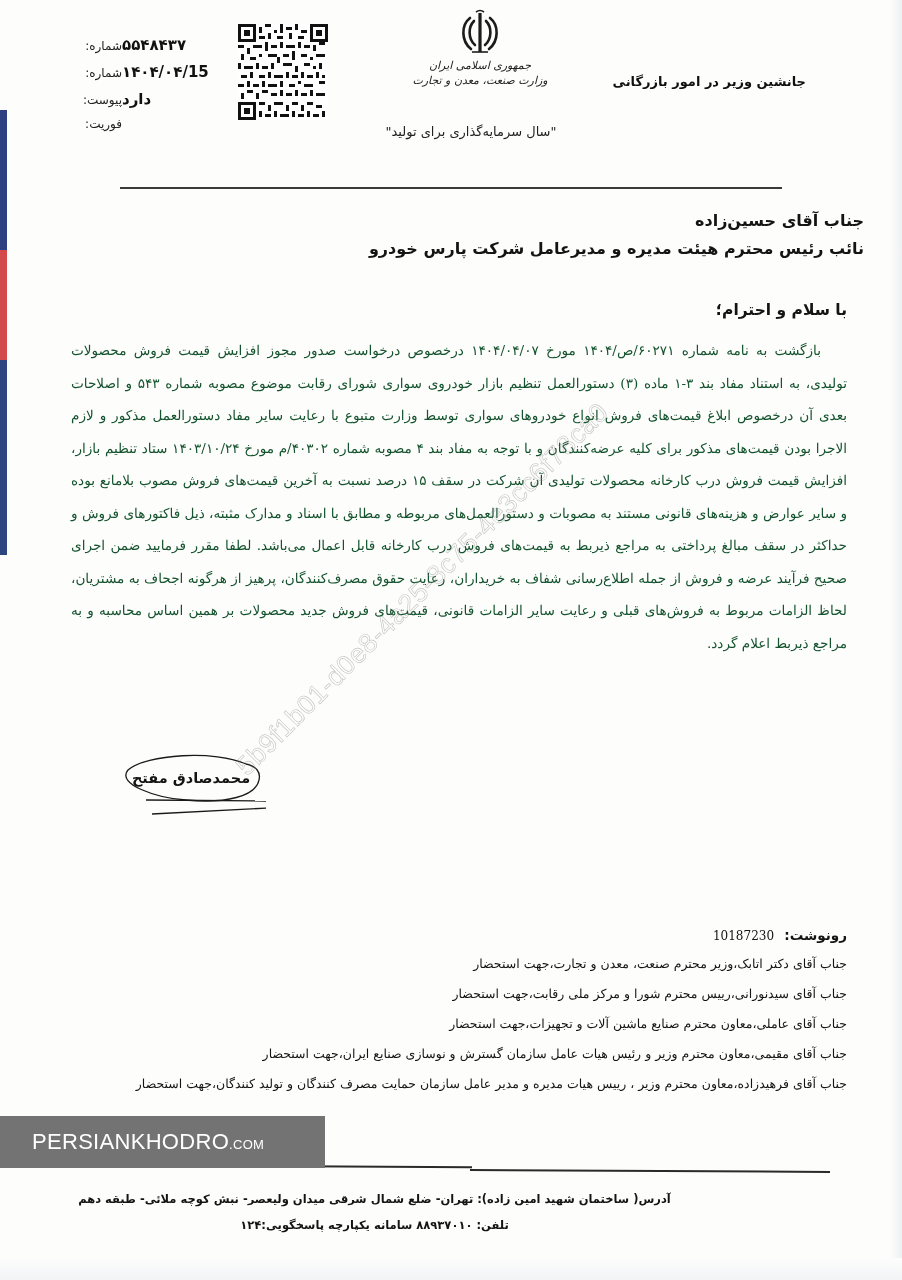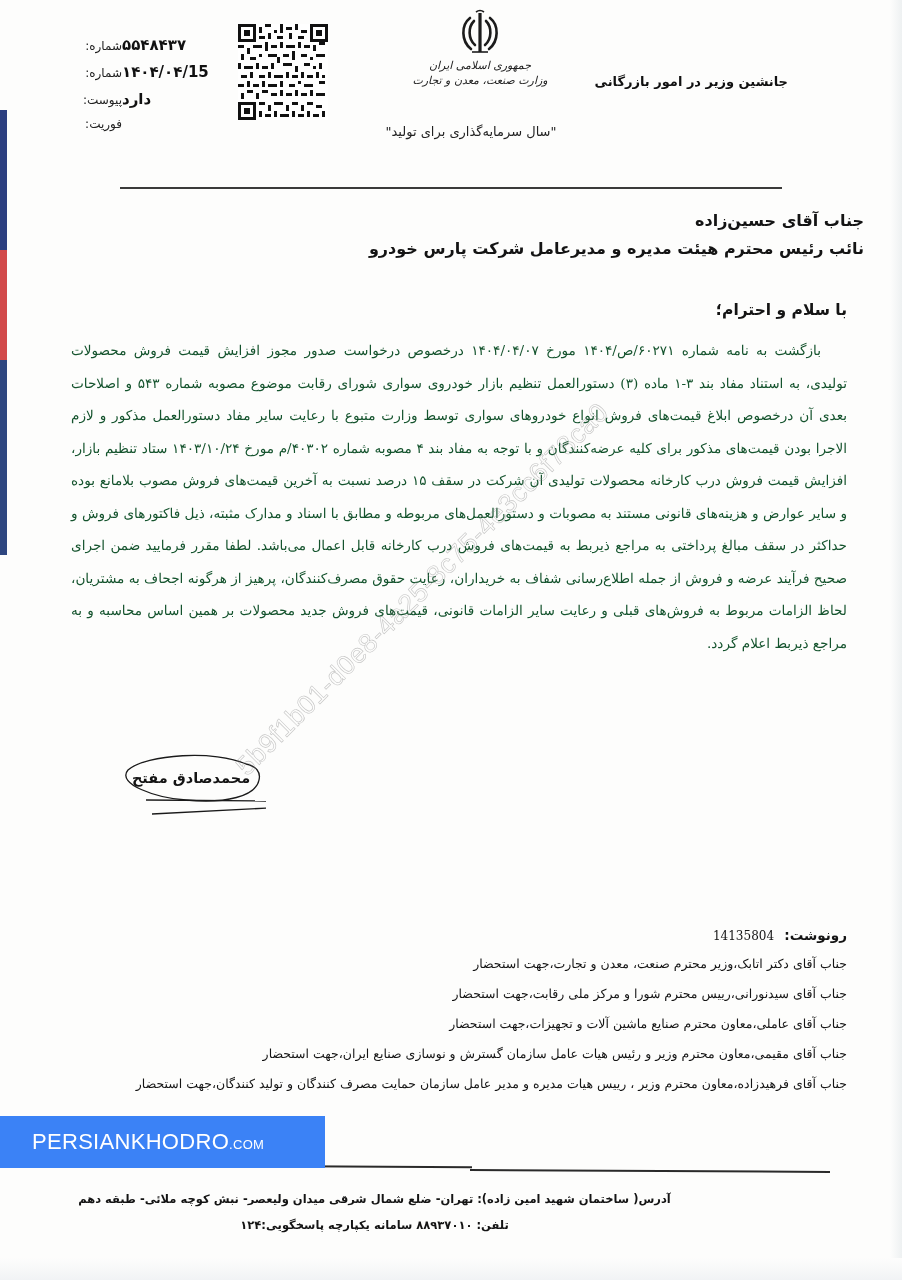--- a/index.html
+++ b/index.html
@@ -22,21 +22,21 @@
   .meta-value { font-weight:bold; font-size:15px; text-align:left; direction:ltr; flex:1; color:#111; }
   .meta-value.fa { direction:rtl; text-align:left; }
 
   .qr { position:absolute; left:238px; top:24px; width:90px; height:96px; }
 
   .emblem-block { position:absolute; left:400px; top:8px; width:160px; text-align:center; }
   .emblem { width:44px; height:50px; margin:0 auto; display:block; }
   .emblem-line { font-family:"DejaVu Serif", serif; font-style:italic; font-size:11px; line-height:15px; color:#222; }
   .slogan { position:absolute; left:366px; top:124px; width:210px; text-align:center; font-size:13px; color:#222; letter-spacing:1px; }
 
-  .sender { position:absolute; right:114px; top:74px; font-size:13px; font-weight:bold; color:#111; }
+  .sender { position:absolute; right:96px; top:74px; font-size:13px; font-weight:bold; color:#111; }
 
   .rule { position:absolute; height:1.5px; background:#333; }
   .rule-top2 { left:120px; top:187px; width:662px; background:#3a3a3a; }
 
   
   .addressee { position:absolute; right:38px; top:206px; text-align:right; }
   .addressee-name { font-size:16px; font-weight:bold; line-height:30px; }
   .addressee-title { font-size:16px; font-weight:bold; line-height:26px; }
   .greeting { position:absolute; right:55px; top:301px; font-size:15.5px; font-weight:bold; }
 
@@ -57,21 +57,21 @@
     font-family:"Liberation Sans", sans-serif; letter-spacing:0.5px;
     -webkit-text-stroke:0.6px rgba(140,140,140,0.5); color:transparent;
   }
 
   .cc { position:absolute; right:55px; top:922px; text-align:right; width:840px; }
   .cc-head { font-size:13.5px; line-height:26px; }
   .cc-head b { font-weight:bold; }
   .cc-number { font-family:"DejaVu Serif", serif; font-size:12px; margin-right:6px; }
   .cc-item { font-family:"DejaVu Serif", serif; font-size:12.5px; line-height:30px; white-space:nowrap; }
 
-  .brand-banner { position:absolute; left:0; top:1116px; width:325px; height:52px; background:#3b82f6; }
+  .brand-banner { position:absolute; left:0; top:1116px; width:325px; height:52px; background:#737373; }
   .brand-text { position:absolute; left:32px; top:13px; direction:ltr; color:#fff; font-family:"Liberation Sans", sans-serif; font-size:22px; letter-spacing:0.3px; }
   .brand-text small { font-size:13px; }
 
   .rule-bottom { left:50px; top:1165px; width:422px; transform:rotate(0.35deg); background:#2a2a2a; height:2px; }
   .footer { position:absolute; left:0; width:749px; top:1186px; text-align:center; font-size:11.5px; font-weight:bold; line-height:26px; }
   .footer-line { display:block; }
   .bottom-fade { position:absolute; left:0; top:1258px; width:902px; height:22px; background:linear-gradient(#fdfdfc,#f1f3f5); }
 </style>
 </head>
 <body>
@@ -247,21 +247,21 @@
     <path d="M36 62 L152 56" stroke="#1a1a1a" stroke-width="1.4"></path>
   </svg>
   <div class="signature-name">محمدصادق مفتح</div>
 </div>
 
 <div class="watermark">5b9f1b01-d0e8-4a25-8c75-4e3cc6f78ca0</div>
 
 <div class="cc">
   <div class="cc-head">
     <b>رونوشت:</b>
-    <span class="cc-number">14135804</span>
+    <span class="cc-number">10187230</span>
   </div>
   <div class="cc-item">جناب آقای دکتر اتابک،وزیر محترم صنعت، معدن و تجارت،جهت استحضار</div>
   <div class="cc-item">جناب آقای سیدنورانی،رییس محترم شورا و مرکز ملی رقابت،جهت استحضار</div>
   <div class="cc-item">جناب آقای عاملی،معاون محترم صنایع ماشین آلات و تجهیزات،جهت استحضار</div>
   <div class="cc-item">جناب آقای مقیمی،معاون محترم وزیر و رئیس هیات عامل سازمان گسترش و نوسازی صنایع ایران،جهت استحضار</div>
   <div class="cc-item">جناب آقای فرهیدزاده،معاون محترم وزیر ، رییس هیات مدیره و مدیر عامل سازمان حمایت مصرف کنندگان و تولید کنندگان،جهت استحضار</div>
 </div>
 
 <div class="rule rule-bottom" style="left:50px; width:422px;"></div>
 <div class="rule" style="left:470px; top:1170px; width:360px; height:2px; background:#2a2a2a; transform:rotate(0.3deg);"></div>

